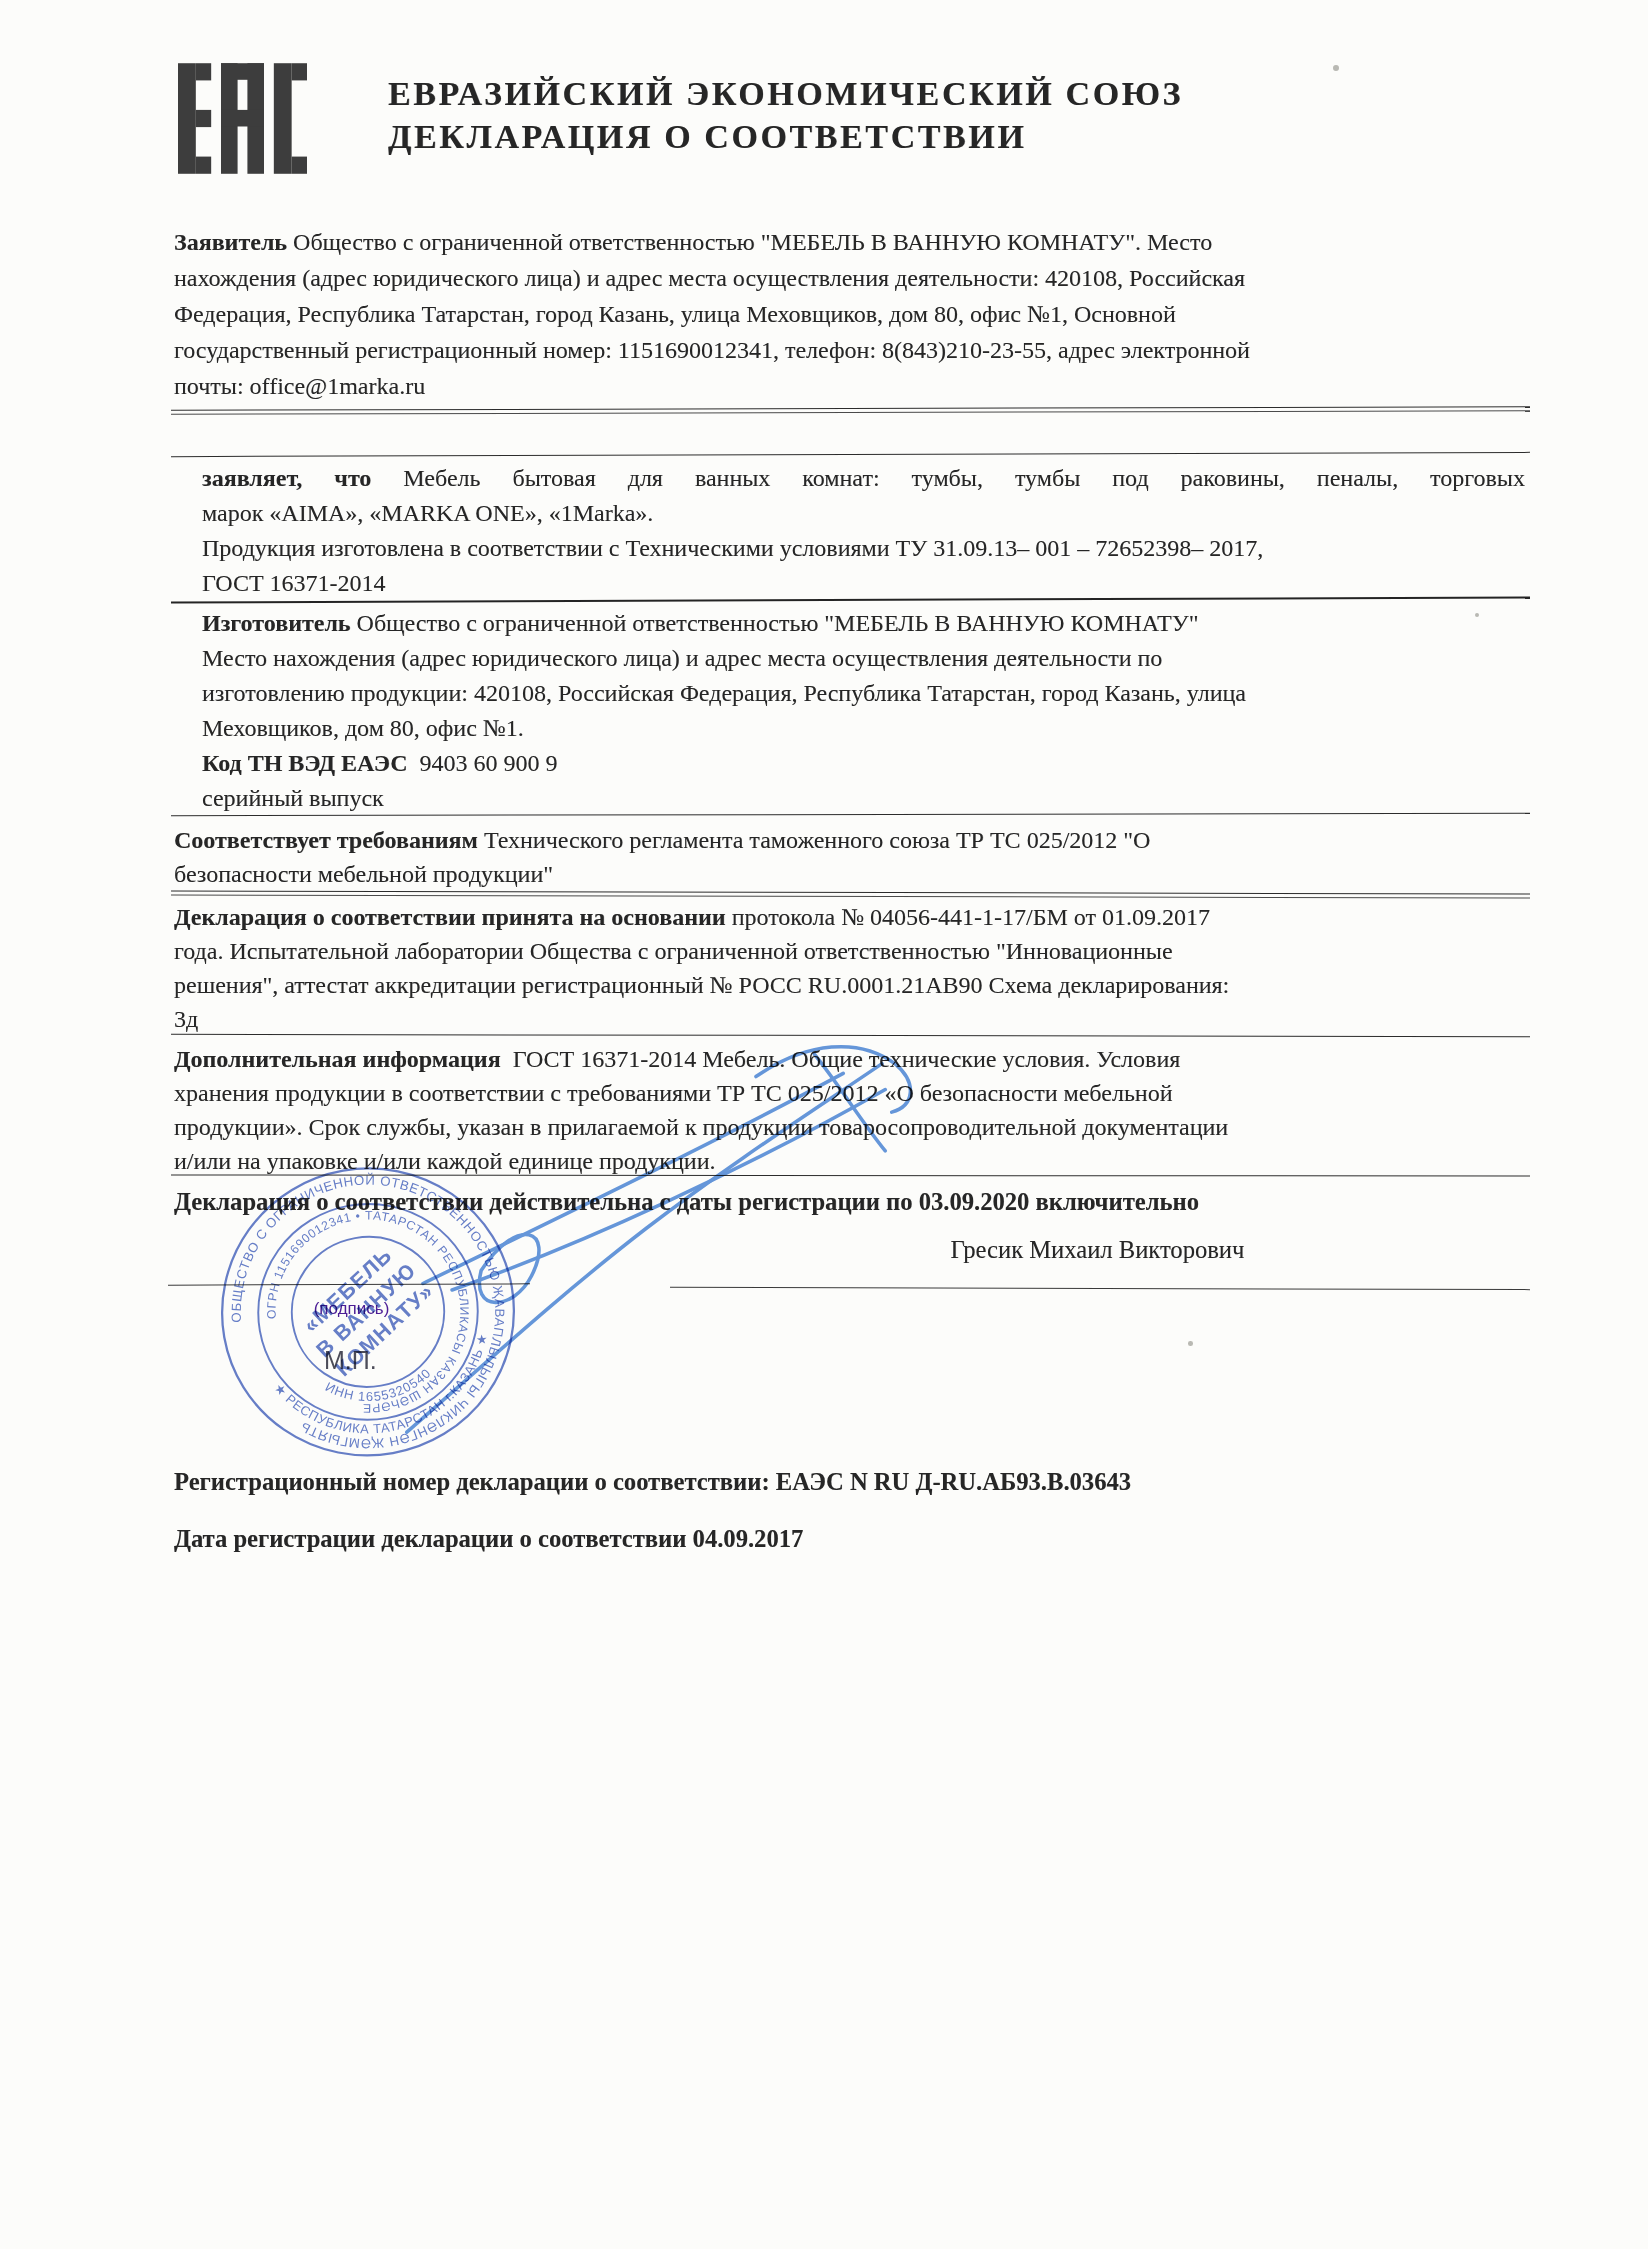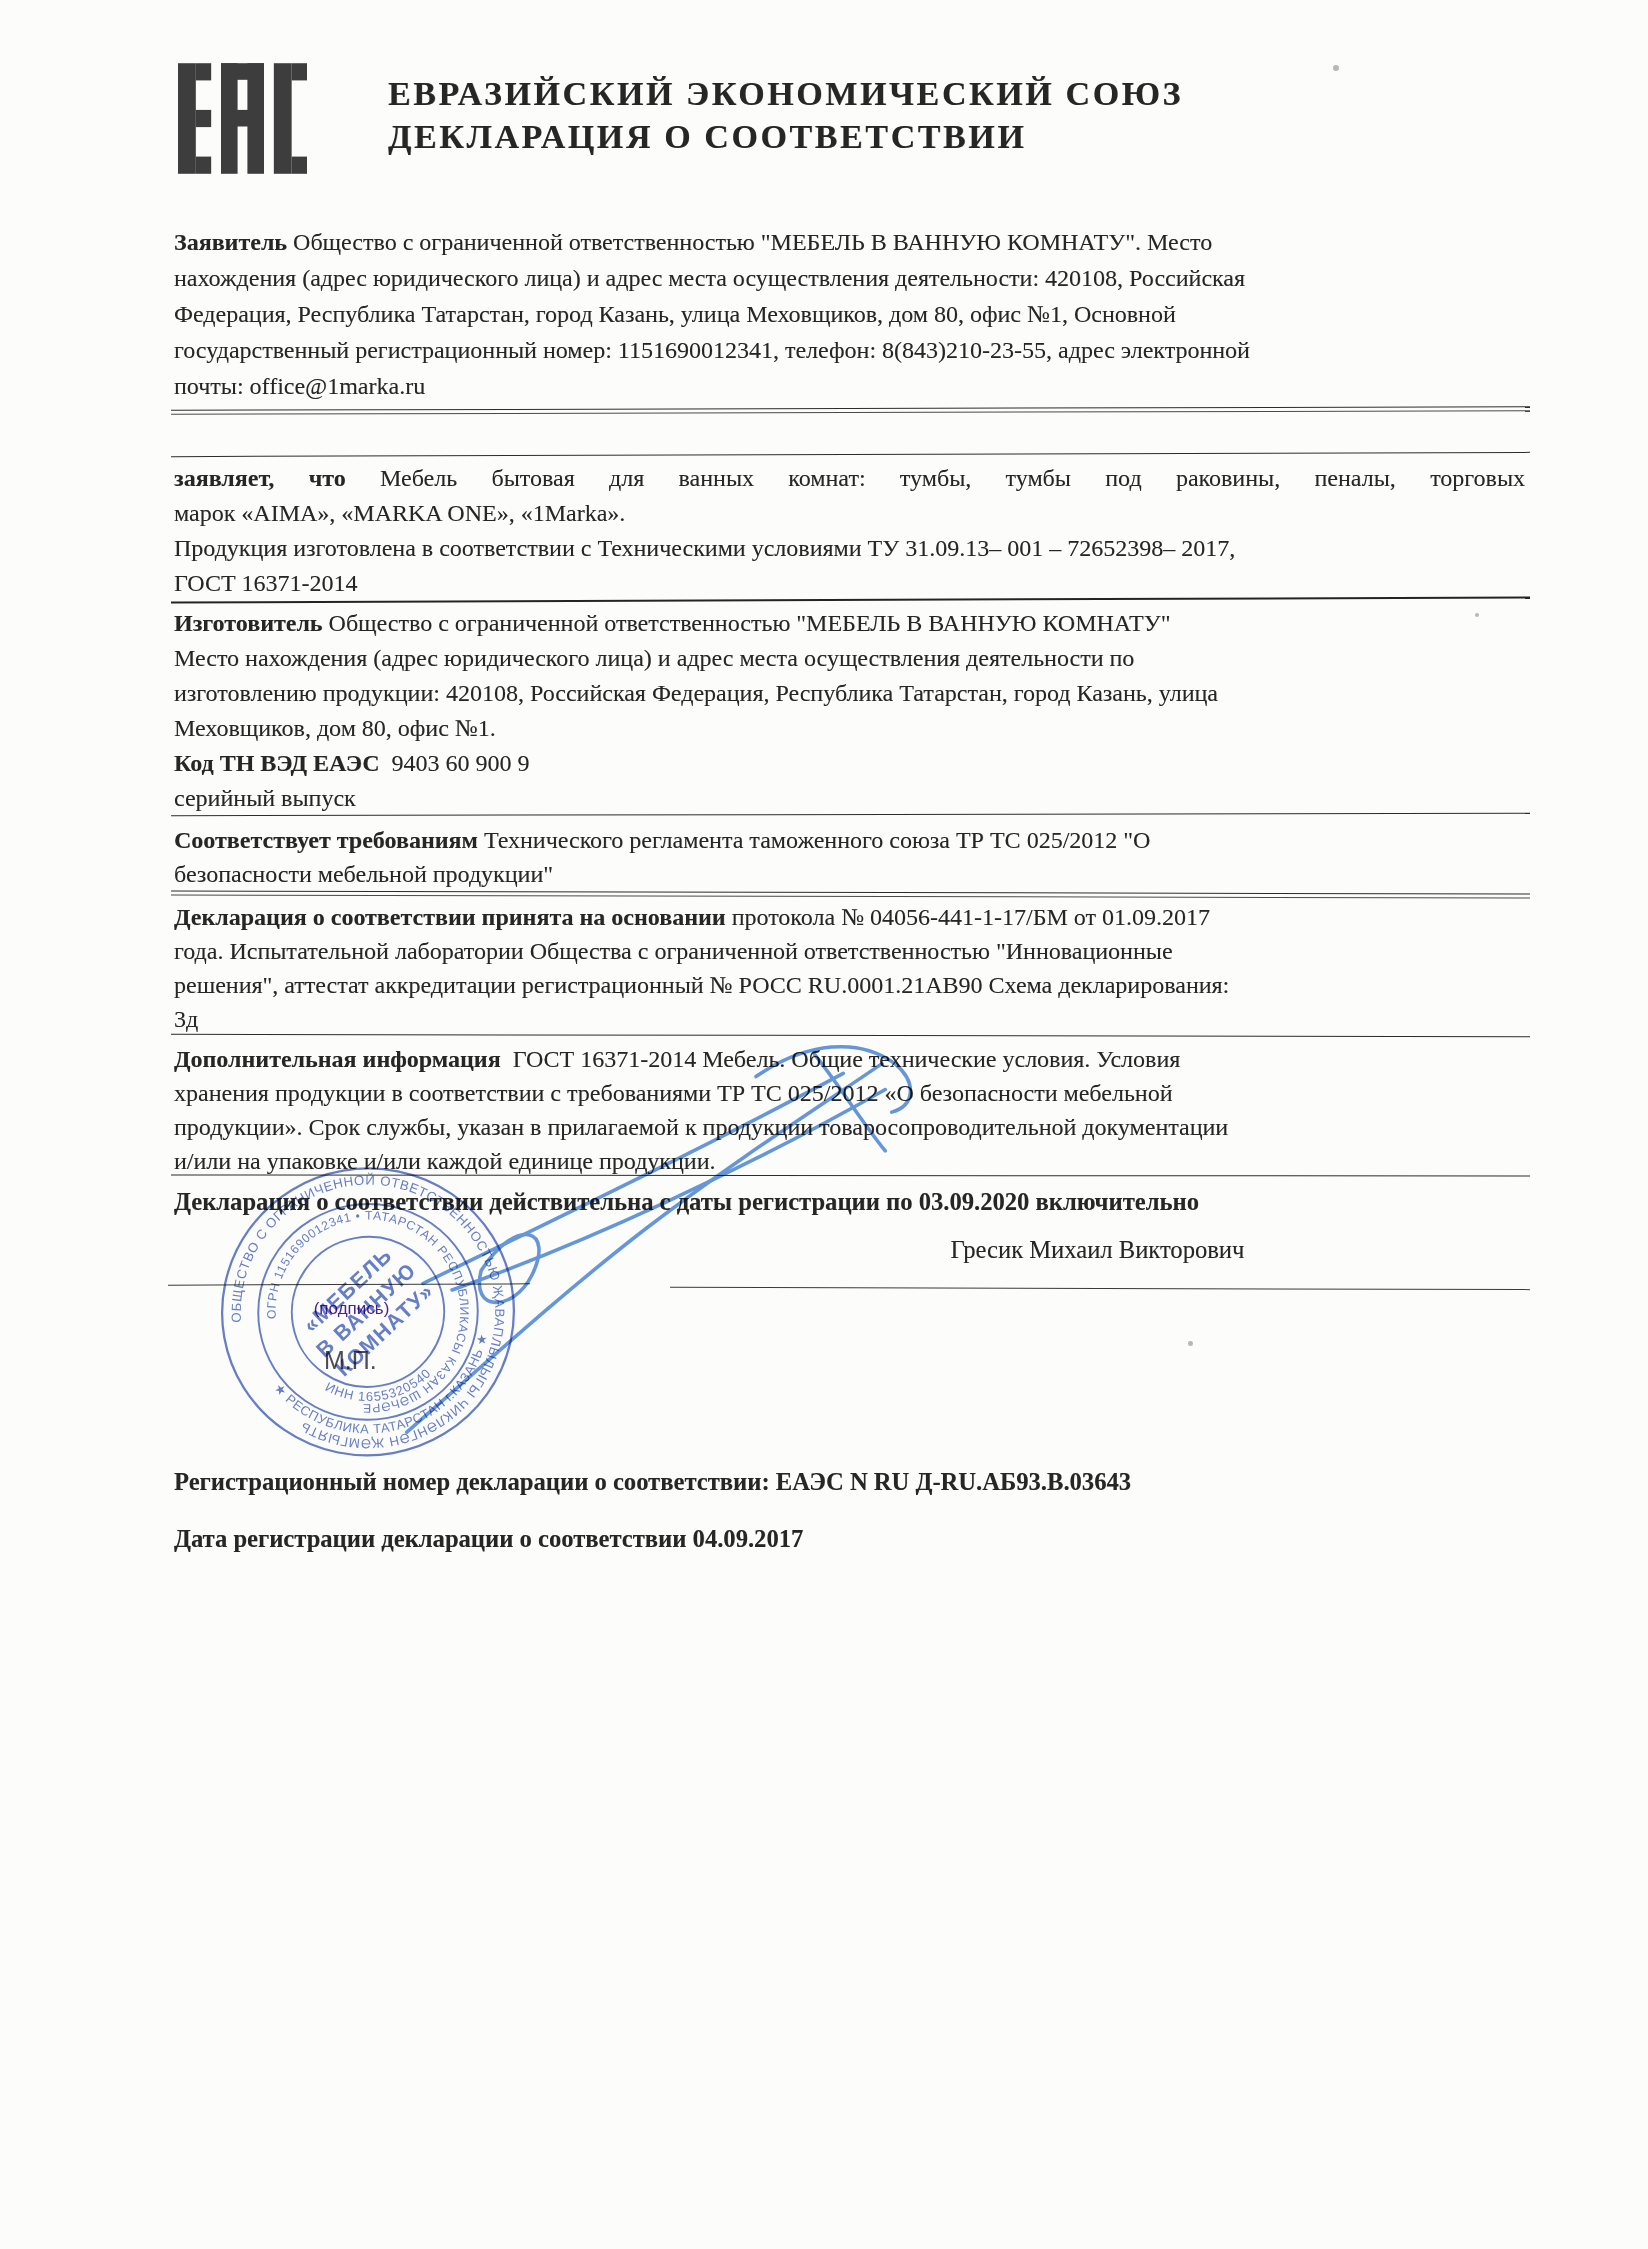--- a/index.html
+++ b/index.html
@@ -5,21 +5,21 @@
   html,body{margin:0;padding:0;background:#ffffff;}
   .page{
     position:relative;width:1648px;height:2250px;background:#fcfcfa;overflow:hidden;
     font-family:"Liberation Serif", serif;color:#262626;
   }
   .doc{position:absolute;left:174px;top:0;width:1351px;height:2230px;
        text-shadow:0.3px 0.3px 0.5px rgba(45,45,45,0.30);}
   .blk{position:absolute;left:0;width:100%;}
   .line{white-space:nowrap;font-size:24px;}
   .lh55 .line{line-height:36px;}
-  .lh54 .line{line-height:35px;}
+  .lh54 .line{line-height:35px;margin-left:28px;}
   .lh53 .line{line-height:34px;}
   .lh52 .line{line-height:34px;}
   .lbl{font-weight:700;}
   .jl{text-align:justify;text-align-last:justify;}
   .rule{position:absolute;left:-2.6px;width:1359px;border-top:1.9px solid #2c2c2c;height:0;}
   .rule.thick{border-top:2.6px solid #242424;}
   .rule.dbl{border-top:1.9px solid #2c2c2c;border-bottom:1.3px solid #4a4a4a;height:3.2px;}
   .title{position:absolute;left:388px;top:72px;width:1073px;text-align:left;
          font-weight:700;font-size:34px;line-height:43px;letter-spacing:2.6px;
          text-shadow:0.4px 0.4px 0.6px rgba(30,30,30,0.35);}

